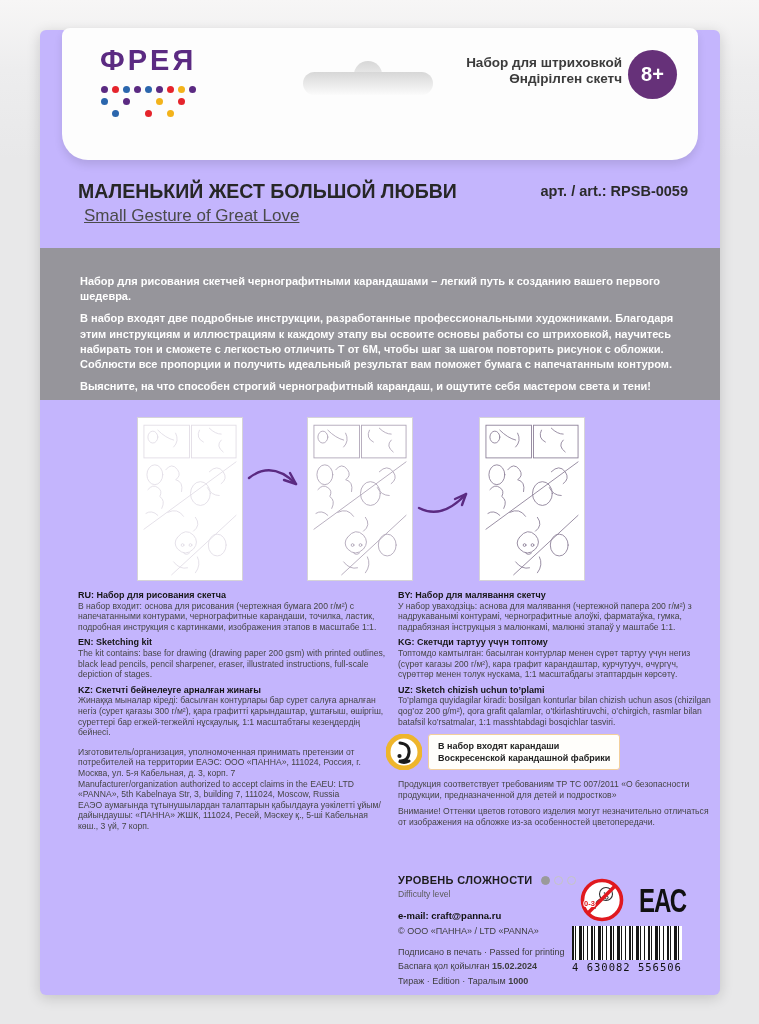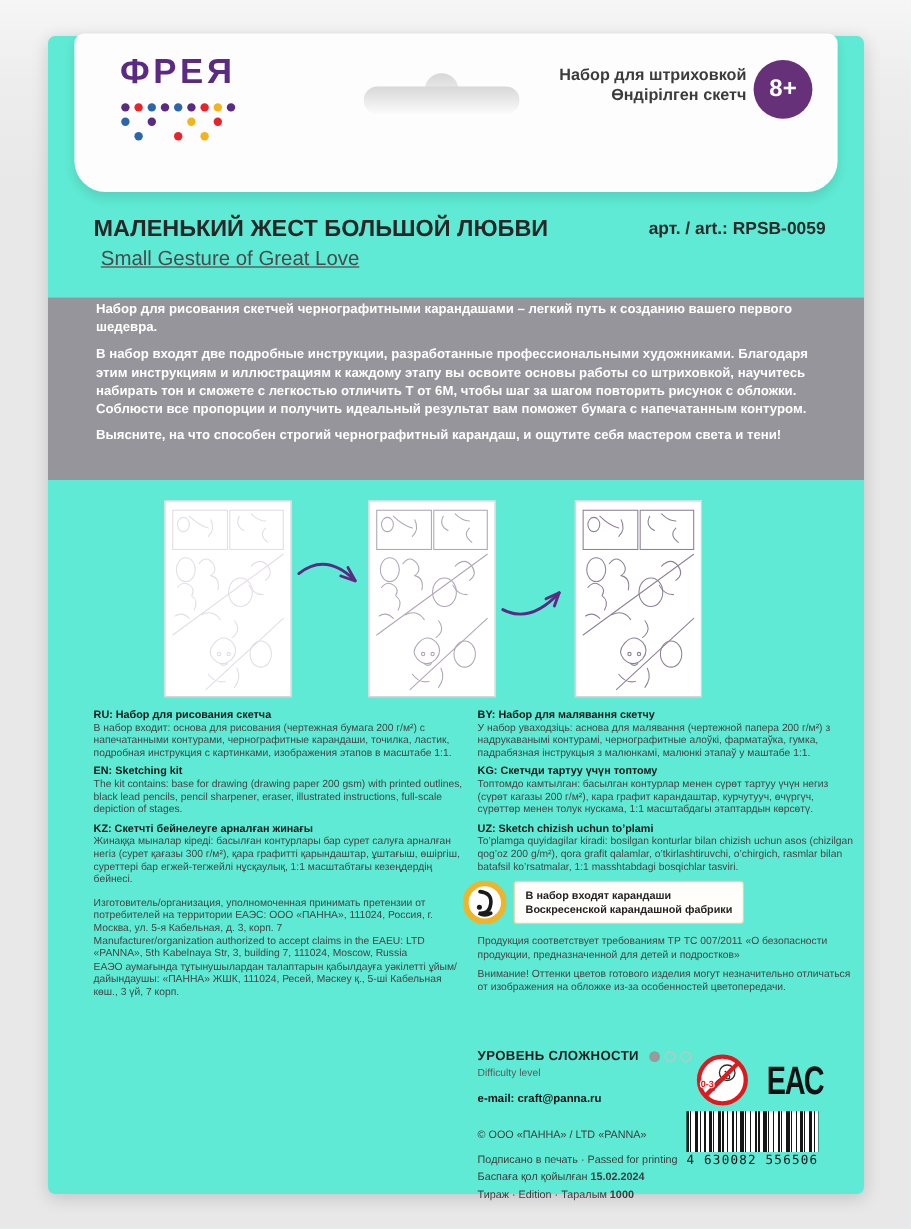--- a/index.html
+++ b/index.html
@@ -9,21 +9,21 @@
   }
   *{box-sizing:border-box;}
   html,body{margin:0;padding:0;}
   body{
     width:759px;height:1024px;position:relative;overflow:hidden;
     background:linear-gradient(180deg,#f7f6f6 0,#ededee 70px,#e8e8e9 160px,#e8e8e9 100%);
     font-family:"Liberation Sans",sans-serif;
   }
   .card{
     position:absolute;left:40px;top:30px;width:680px;height:965px;
-    background:#5eead4;border-radius:6px;box-shadow:0 3px 14px rgba(0,0,0,.16);
+    background:#c4b5fd;border-radius:6px;box-shadow:0 3px 14px rgba(0,0,0,.16);
   }
   
   .flap{
     position:absolute;left:22px;top:-2px;width:636px;height:132px;
     background:#fdfdfd;border-radius:8px 8px 26px 26px;
     box-shadow:0 5px 9px rgba(0,0,0,.10);
   }
   .brand{
     position:absolute;left:38px;top:16px;color:var(--brand-purple);
     font-size:29px;font-weight:bold;letter-spacing:3px;
@@ -48,21 +48,21 @@
     background:var(--badge-purple);color:#fff;font-size:20px;font-weight:bold;
     display:flex;align-items:center;justify-content:center;
   }
   
   .title-ru{position:absolute;left:38px;top:150px;font-size:19.5px;font-weight:bold;color:#272727;}
   .title-en{position:absolute;left:44px;top:176px;font-size:17px;color:#4a4a4a;text-decoration:underline;}
   .sku{position:absolute;right:32px;top:153px;font-size:14.5px;font-weight:bold;color:#2b2b2b;}
   
   .desc{
     position:absolute;left:0;top:218px;width:100%;height:152px;background:var(--desc-gray);
-    color:#fff;padding:3px 40px 0;font-size:11px;font-weight:bold;line-height:15.2px;
+    color:#fff;padding:26px 40px 0;font-size:11px;font-weight:bold;line-height:15.2px;
   }
   .desc p{margin:0 0 7px;}
   
   .stage-box{
     position:absolute;top:387px;width:106px;height:164px;background:#fff;
     border:1px solid #d6d4d8;
   }
   .stage-box svg{width:100%;height:100%;display:block;}
   .s1{color:#e2dde6}.s2{color:#b0a6b8}.s3{color:#8d8199}
   #stage1{left:97px}#stage2{left:267px}#stage3{left:439px}
@@ -90,21 +90,21 @@
     padding:6px 8px;font-size:7.6px;line-height:12.5px;color:#4e4e4e;
   }
   .bottom-mid{position:absolute;left:358px;top:845px;font-size:9px;color:#3d3d3d;line-height:11.5px;}
   .diff-row{display:flex;align-items:center;gap:9px;}
   .diff-label{font-weight:bold;font-size:11px;color:#1d1d1d;letter-spacing:.3px;}
   .diff-dots{display:flex;gap:4px;}
   .diff-dot{width:9px;height:9px;border-radius:50%;border:1.4px solid #c5c5c5;}
   .diff-dot.filled{background:#9a9a9a;border-color:#9a9a9a;}
   .diff-sub{font-size:8.6px;color:#5a5a5a;margin-top:2px;}
   .email{font-weight:bold;margin-top:10px;font-size:9.5px;color:#111;}
-  .copyright{margin-top:18px;}
+  .copyright{margin-top:4px;}
   .print1{margin-top:10px;}
   .print2{margin-top:2px;}
   .edition{margin-top:4px;}
   .sign-03{position:absolute;left:540px;top:848px;width:44px;height:44px;}
   .eac{position:absolute;left:600px;top:850px;width:50px;height:38px;}
   .barcode{position:absolute;left:532px;top:896px;width:110px;text-align:center;}
   .bars{
     height:34px;
     background:repeating-linear-gradient(90deg,
       #161616 0 2px,#fff 2px 3px,#161616 3px 4px,#fff 4px 7px,

